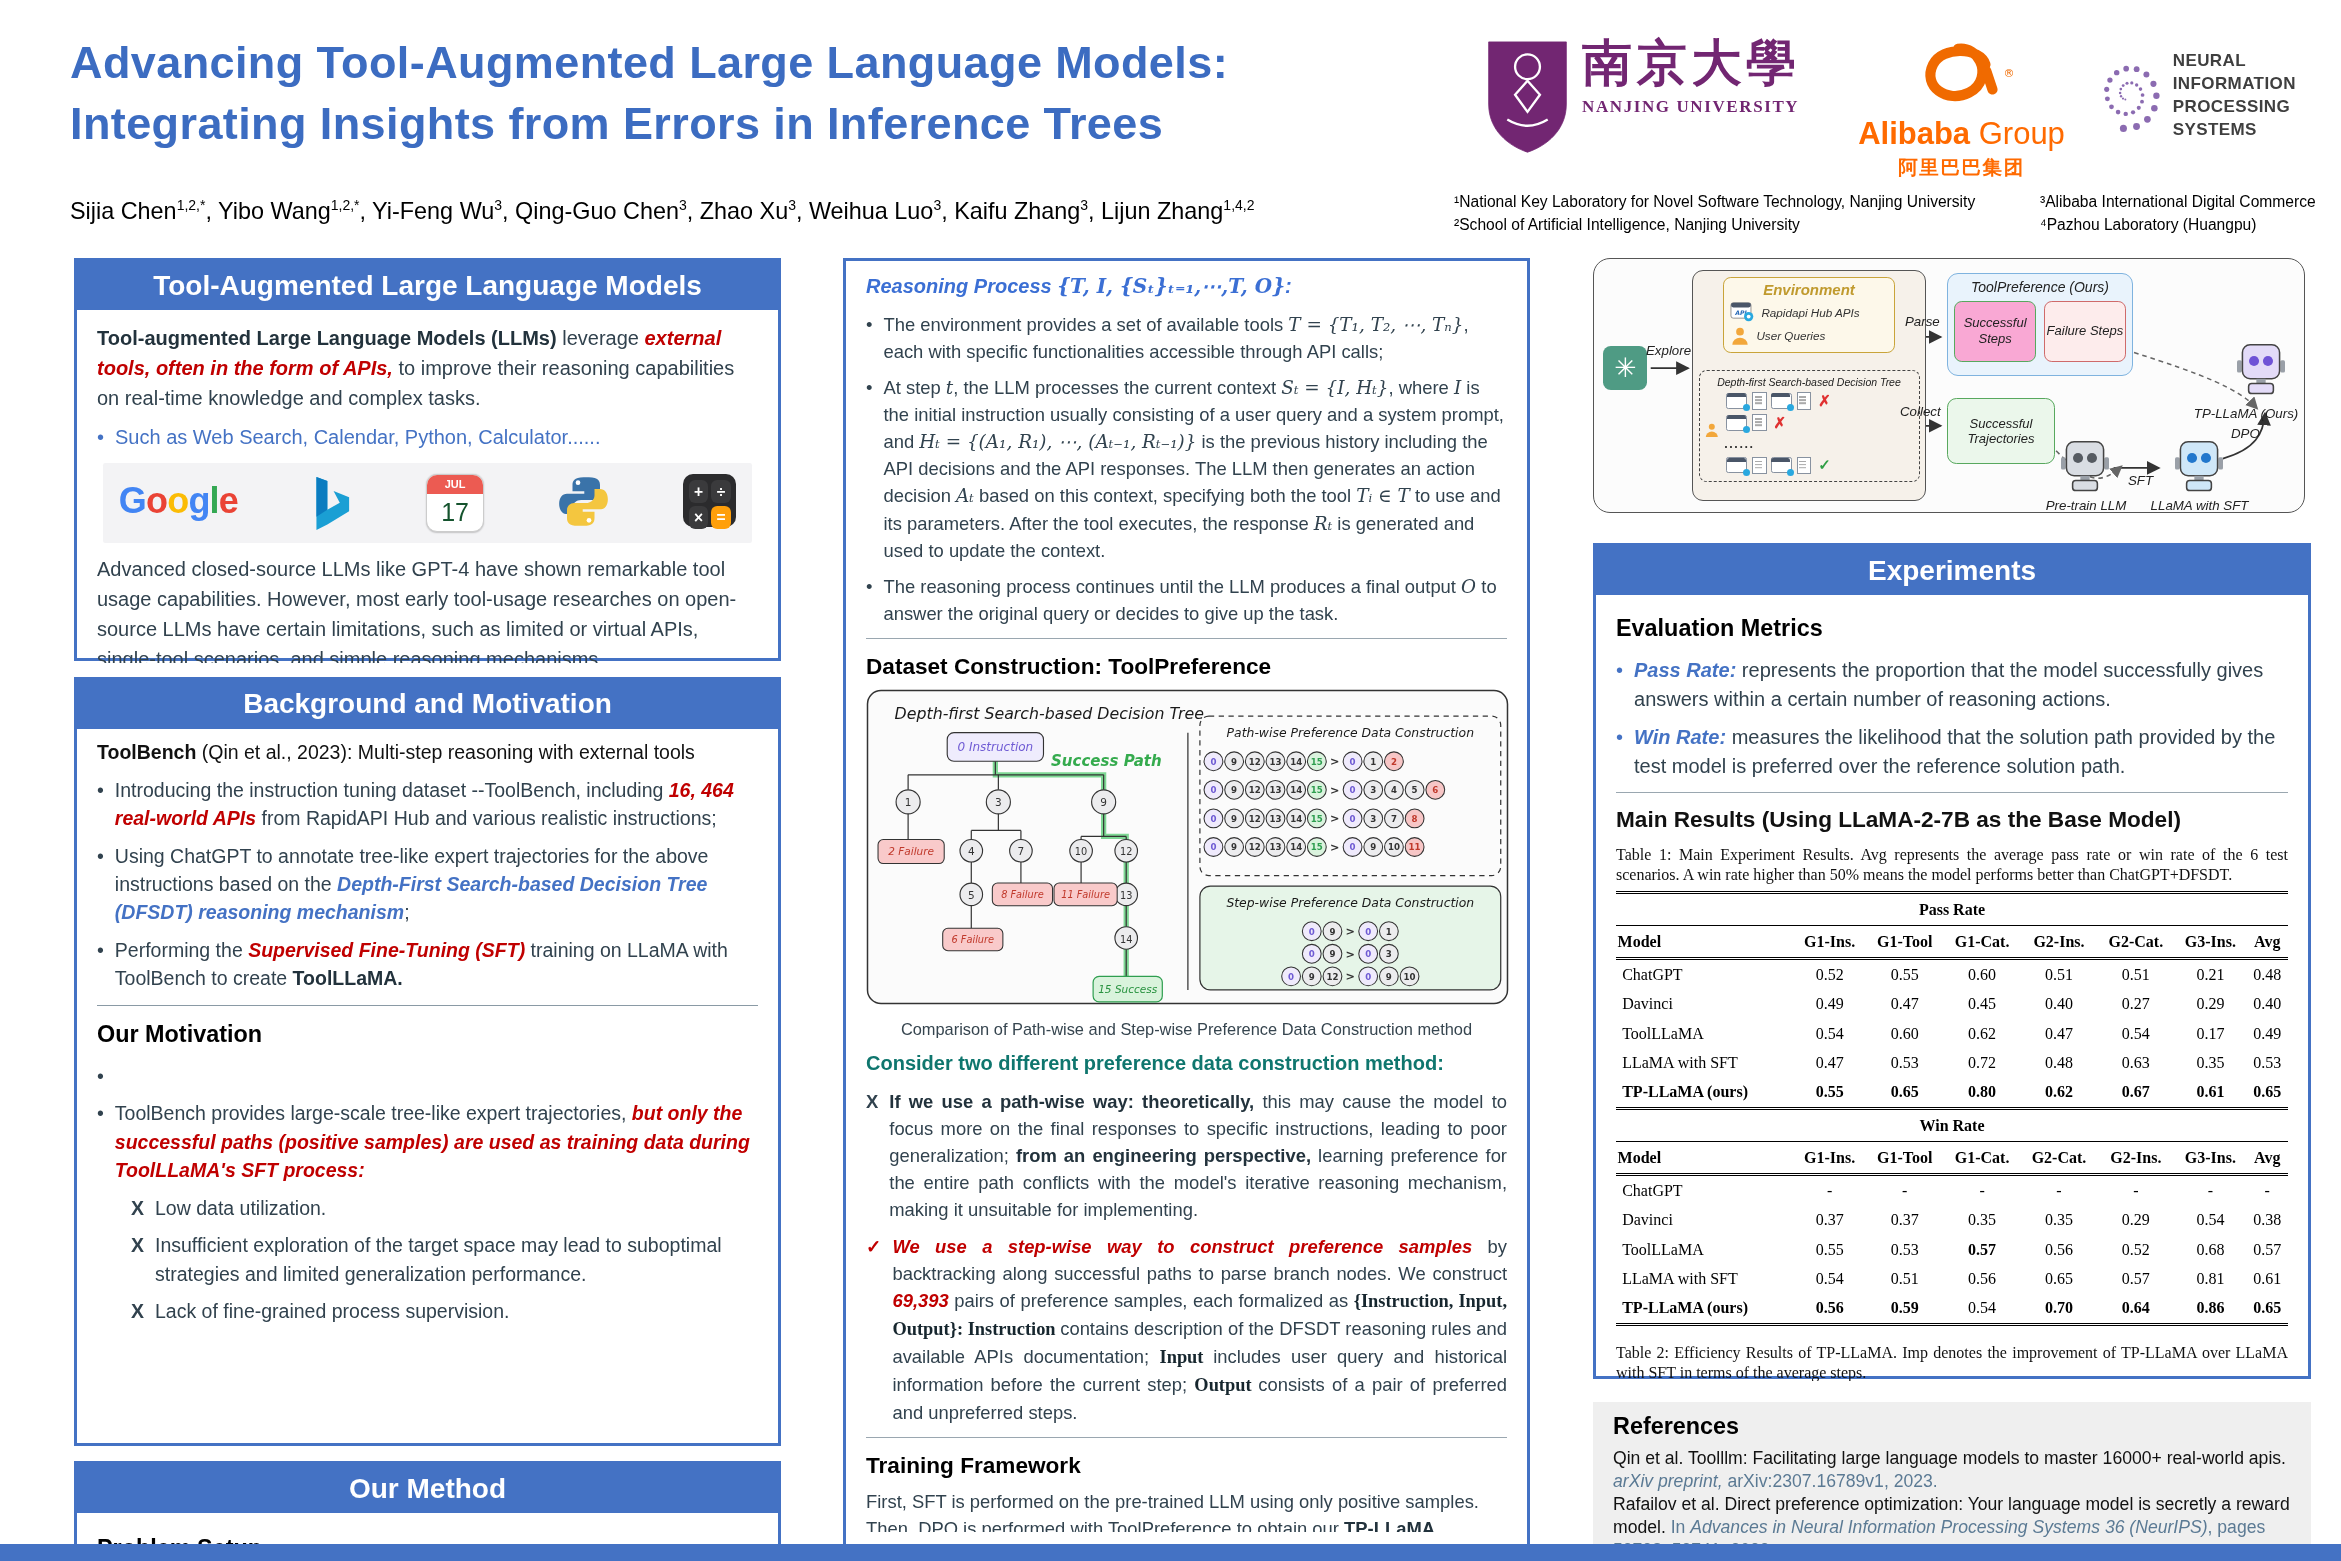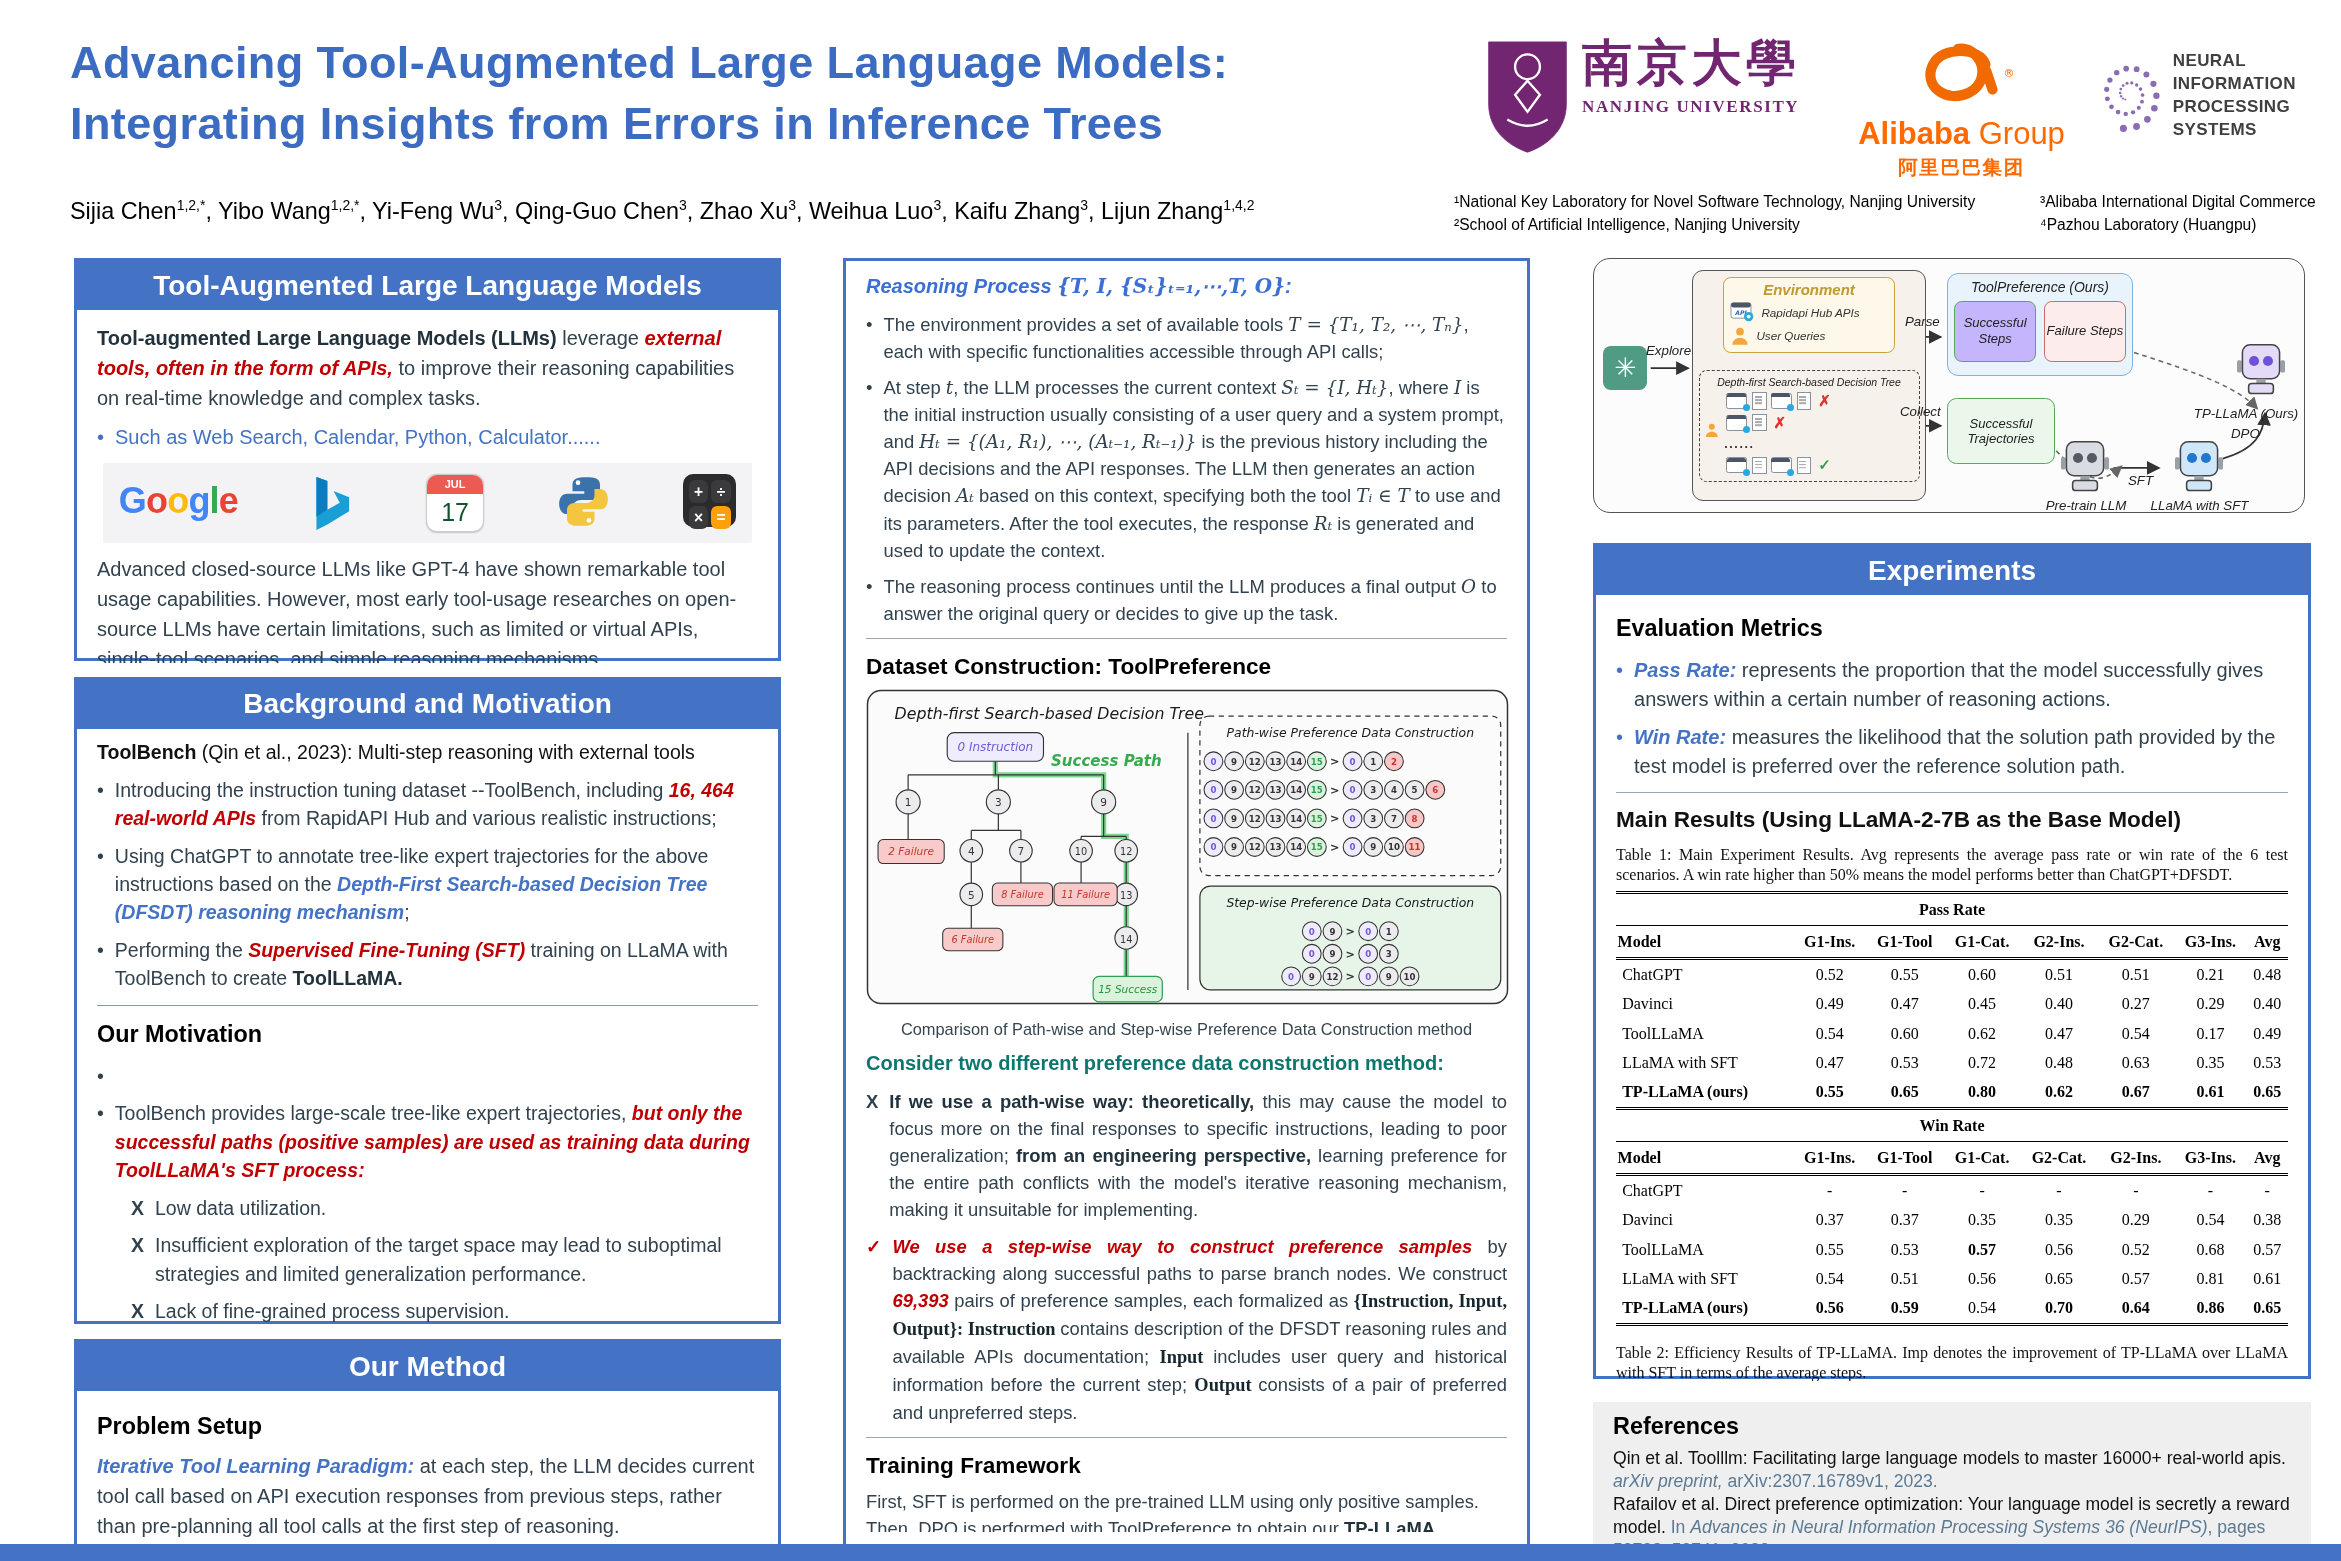--- a/index.html
+++ b/index.html
@@ -91,21 +91,21 @@
   .mini-api::after{content:"";position:absolute;right:-3.1px;bottom:-3.1px;width:7px;height:7px;border-radius:50%;background:#29a8df;}
   .mini-doc{display:inline-block;width:12.5px;height:15.6px;border:1.2px solid #8892a0;background:#fff;margin:0 2.3px;position:relative;}
   .mini-doc::before{content:"";position:absolute;left:1.6px;top:3.1px;width:7px;height:1.6px;background:#aaa;box-shadow:0 3.1px 0 #aaa,0 6.2px 0 #aaa;}
   .mark-x{color:#e03131;font-weight:bold;font-size:15px;margin-left:4.7px;}
   .mark-ok{color:#2f9e44;font-weight:bold;font-size:15px;margin-left:4.7px;}
   .dots{letter-spacing:1.6px;color:#333;font-weight:bold;}
   .tpbox{position:absolute;left:353px;top:14px;width:186px;height:103px;background:#e9f3fc;border:1.6px solid #7fb3df;border-radius:11px;box-sizing:border-box;text-align:center;}
   .tp-title{font-size:14px;font-style:italic;color:#222;margin-top:4.7px;}
   .tp-inner{display:flex;justify-content:center;gap:7.8px;margin-top:6.2px;}
   .stepbox{width:80px;height:59px;border-radius:7.8px;display:flex;align-items:center;justify-content:center;font-size:13px;font-style:italic;line-height:1.25;}
-  .stepgood{background:#c4b5fd;border:1.6px solid #58a85e;color:#222;}
+  .stepgood{background:#f9a8d4;border:1.6px solid #58a85e;color:#222;}
   .stepbad{background:#fdecec;border:1.6px solid #cf6a6a;color:#222;}
   .trajbox{position:absolute;left:353px;top:139px;width:108px;height:66px;background:#ebf7eb;border:1.6px solid #58a85e;border-radius:9.4px;display:flex;align-items:center;justify-content:center;font-size:13px;font-style:italic;text-align:center;color:#222;box-sizing:border-box;}
   .robotlbl{position:absolute;font-size:13.3px;font-style:italic;color:#222;text-align:center;}
   .divlight{border:none;border-top:1.6px solid #9aa7b0;margin:11px 0;}
 
   
   .tcap{font-family:"Liberation Serif",serif;font-size:16px;color:#111;text-align:justify;line-height:1.3;margin:7.8px 0 4.7px 0;}
   table.btab{width:100%;border-collapse:collapse;font-family:"Liberation Serif",serif;font-size:16px;color:#000;}
   table.btab td{text-align:center;padding:3.1px 1.6px;}
   table.btab td.mcol{text-align:left;padding-left:6.2px;}
@@ -231,21 +231,21 @@
             <span class="cbtn">+</span>
             <span class="cbtn">÷</span>
             <span class="cbtn">×</span>
             <span class="cbtn orange">=</span>
           </span>
       </div>
       <div>Advanced closed-source LLMs like GPT-4 have shown remarkable tool usage capabilities. However, most early tool-usage researches on open-source LLMs have certain limitations, such as limited or virtual APIs, single-tool scenarios, and simple reasoning mechanisms.</div>
     </div>
   </div>
 
-  <div class="sec" style="height:647px;margin-top:15.6px;">
+  <div class="sec" style="height:769px;margin-top:15.6px;">
     <div class="shead">Background and Motivation</div>
     <div class="sbody" style="height:597px;font-size:19.5px;line-height:1.45;padding-top:9.4px;">
       <div><span class="sk">ToolBench </span><span class="kk">(Qin et al., 2023): Multi-step reasoning with external tools</span></div>
       <div class="bullet">
           <span class="dot">•</span>
           <span><span>Introducing the instruction tuning dataset --ToolBench, including </span><span class="sr">16, 464 real-world APIs </span><span>from RapidAPI Hub and various realistic instructions;</span></span>
         </div>
       <div class="bullet">
           <span class="dot">•</span>
           <span><span>Using ChatGPT to annotate tree-like expert trajectories for the above instructions based on the </span><span class="slb">Depth-First Search-based Decision Tree (DFSDT) reasoning mechanism</span><span>;</span></span>

